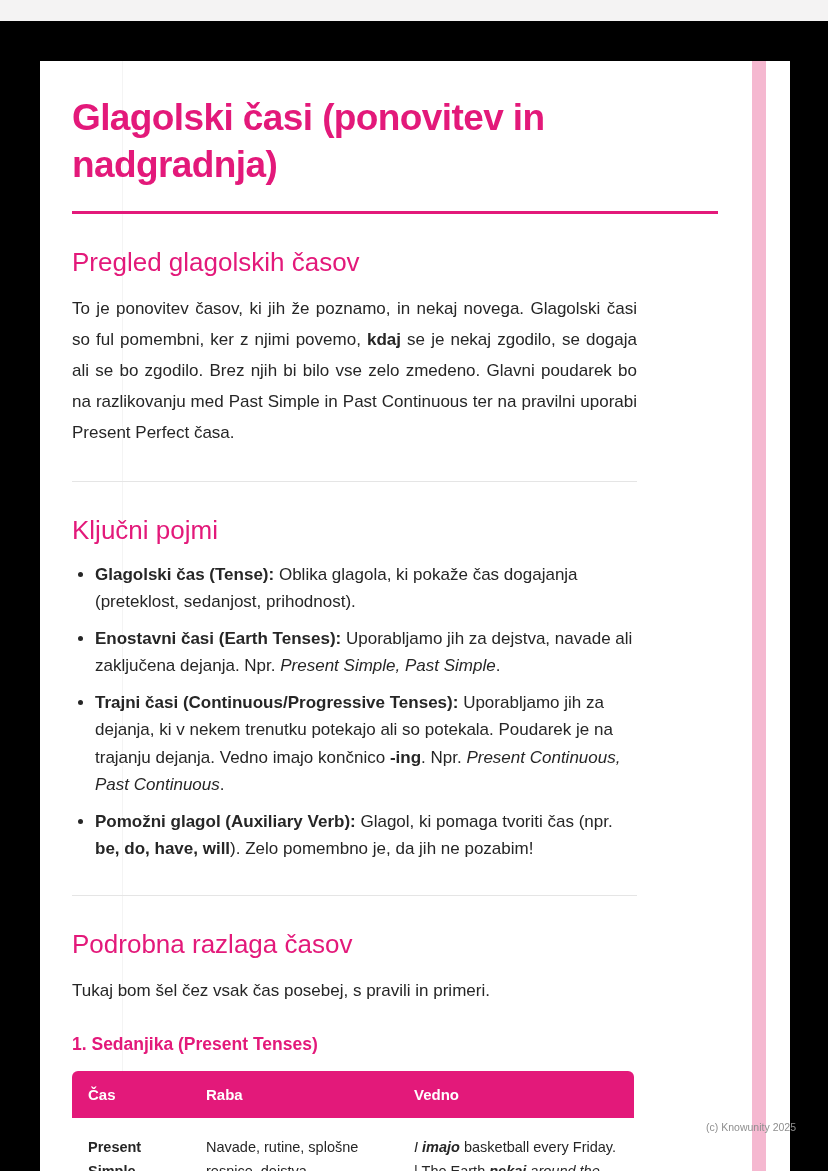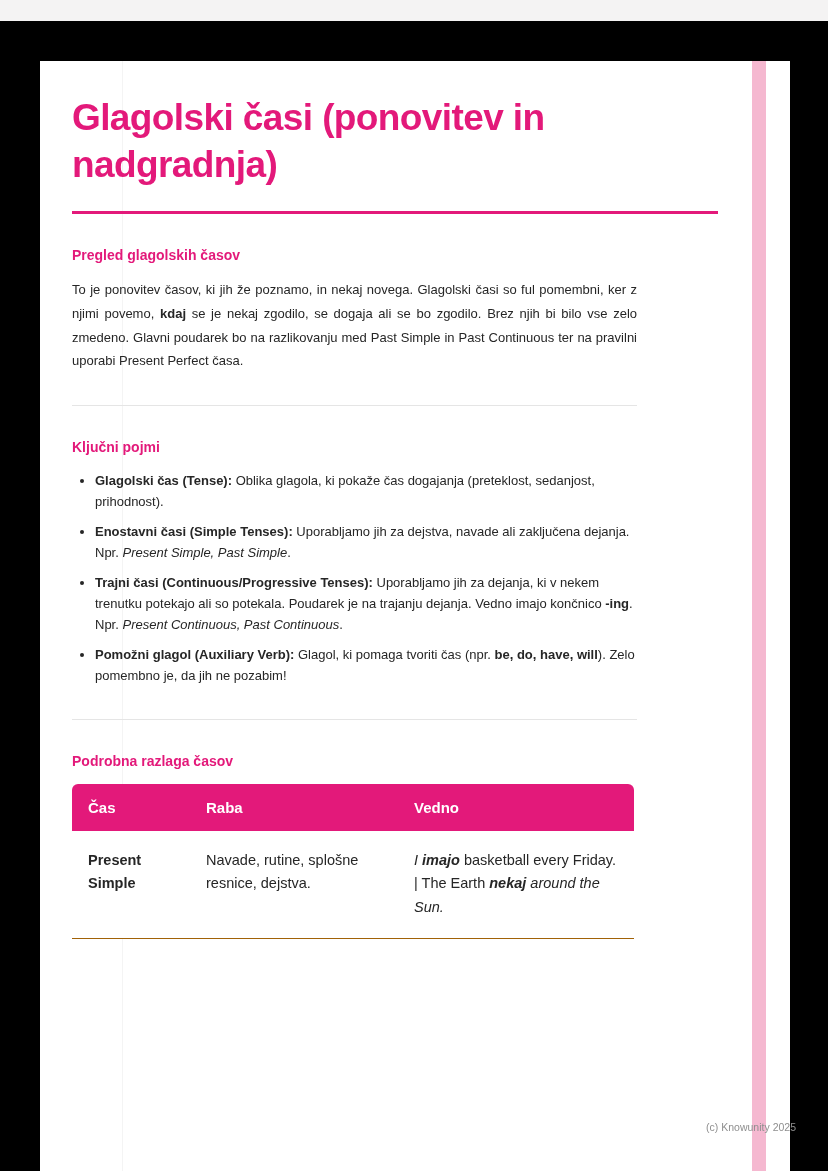--- a/index.html
+++ b/index.html
@@ -8,24 +8,24 @@
   .canvas { position:relative; width:828px; height:1171px; background:#000000; overflow:hidden;margin-top:21px; }
   .page { position:absolute; left:40px; top:40px; width:750px; height:1200px; background:#ffffff;
           box-shadow:0 1px 6px rgba(0,0,0,0.07); }
   .accent-bar { position:absolute; top:0; right:24px; width:14px; height:1130px; background:#f5b8d0; }
   .margin-line { position:absolute; left:82px; top:0; bottom:0; width:1px; background:rgba(0,0,0,0.045); }
   .content { position:relative; padding:34px 32px 40px 32px; }
 
   h1 { color:#e3197a; font-size:37px; line-height:1.27; font-weight:700; letter-spacing:-0.6px; max-width:640px; }
   .title-rule { border:none; height:3px; background:#e3197a; margin:22px 0 0 0; width:646px; }
 
-  h2 { color:#e3197a; font-size:14px; font-weight:700; margin:33px 0 15px; }
+  h2 { color:#e3197a; font-size:26px; font-weight:400; margin:33px 0 15px; }
   h3 { color:#e3197a; font-size:17.5px; font-weight:700; margin:28px 0 16px; }
 
-  p, li { font-size:13px; line-height:1.83; color:#262626; max-width:565px; }
+  p, li { font-size:17px; line-height:1.83; color:#262626; max-width:565px; }
   p.justify { text-align:justify; }
 
   .divider { border:none; height:1px; background:#e5e5e5; margin:32px 0; width:565px; }
 
   ul { list-style:disc; padding-left:23px; max-width:565px; margin-top:4px; }
   li { margin-bottom:9px; line-height:1.62; }
   li::marker { color:#262626; }
 
   table { border-collapse:separate; border-spacing:0; width:562px; margin-top:12px; }
   thead th { background:#e3197a; color:#ffffff; font-size:15px; font-weight:700; text-align:left;
@@ -54,30 +54,32 @@
         <h2>Pregled glagolskih časov</h2>
         <p class="justify"><span>To je ponovitev časov, ki jih že poznamo, in nekaj novega. Glagolski časi so ful pomembni, ker z njimi povemo, </span><span style="font-weight: 700;">kdaj</span><span> se je nekaj zgodilo, se dogaja ali se bo zgodilo. Brez njih bi bilo vse zelo zmedeno. Glavni poudarek bo na razlikovanju med Past Simple in Past Continuous ter na pravilni uporabi Present Perfect časa.</span></p>
       </section>
 
       <hr class="divider">
 
       <section>
         <h2>Ključni pojmi</h2>
         <ul>
           <li><span style="font-weight: 700;">Glagolski čas (Tense):</span><span> Oblika glagola, ki pokaže čas dogajanja (preteklost, sedanjost, prihodnost).</span></li>
-          <li><span style="font-weight: 700;">Enostavni časi (Simple Tenses):</span><span> Uporabljamo jih za dejstva, navade ali zaključena dejanja. Npr. </span><span style="font-style: italic;">Present Simple, Past Simple</span><span>.</span></li>
+          <li><span style="font-weight: 700;">Enostavni časi (Earth Tenses):</span><span> Uporabljamo jih za dejstva, navade ali zaključena dejanja. Npr. </span><span style="font-style: italic;">Present Simple, Past Simple</span><span>.</span></li>
           <li><span style="font-weight: 700;">Trajni časi (Continuous/Progressive Tenses):</span><span> Uporabljamo jih za dejanja, ki v nekem trenutku potekajo ali so potekala. Poudarek je na trajanju dejanja. Vedno imajo končnico </span><span style="font-weight: 700;">-ing</span><span>. Npr. </span><span style="font-style: italic;">Present Continuous, Past Continuous</span><span>.</span></li>
           <li><span style="font-weight: 700;">Pomožni glagol (Auxiliary Verb):</span><span> Glagol, ki pomaga tvoriti čas (npr. </span><span style="font-weight: 700;">be, do, have, will</span><span>). Zelo pomembno je, da jih ne pozabim!</span></li>
         </ul>
       </section>
 
       <hr class="divider">
 
       <section>
         <h2>Podrobna razlaga časov</h2>
+        <p>Tukaj bom šel čez vsak čas posebej, s pravili in primeri.</p>
+        <h3>1. Sedanjika (Present Tenses)</h3>
 
         <table>
           <thead>
             <tr>
               <th>Čas</th>
               <th>Raba</th>
               <th>Vedno</th>
             </tr>
           </thead>
           <tbody>

